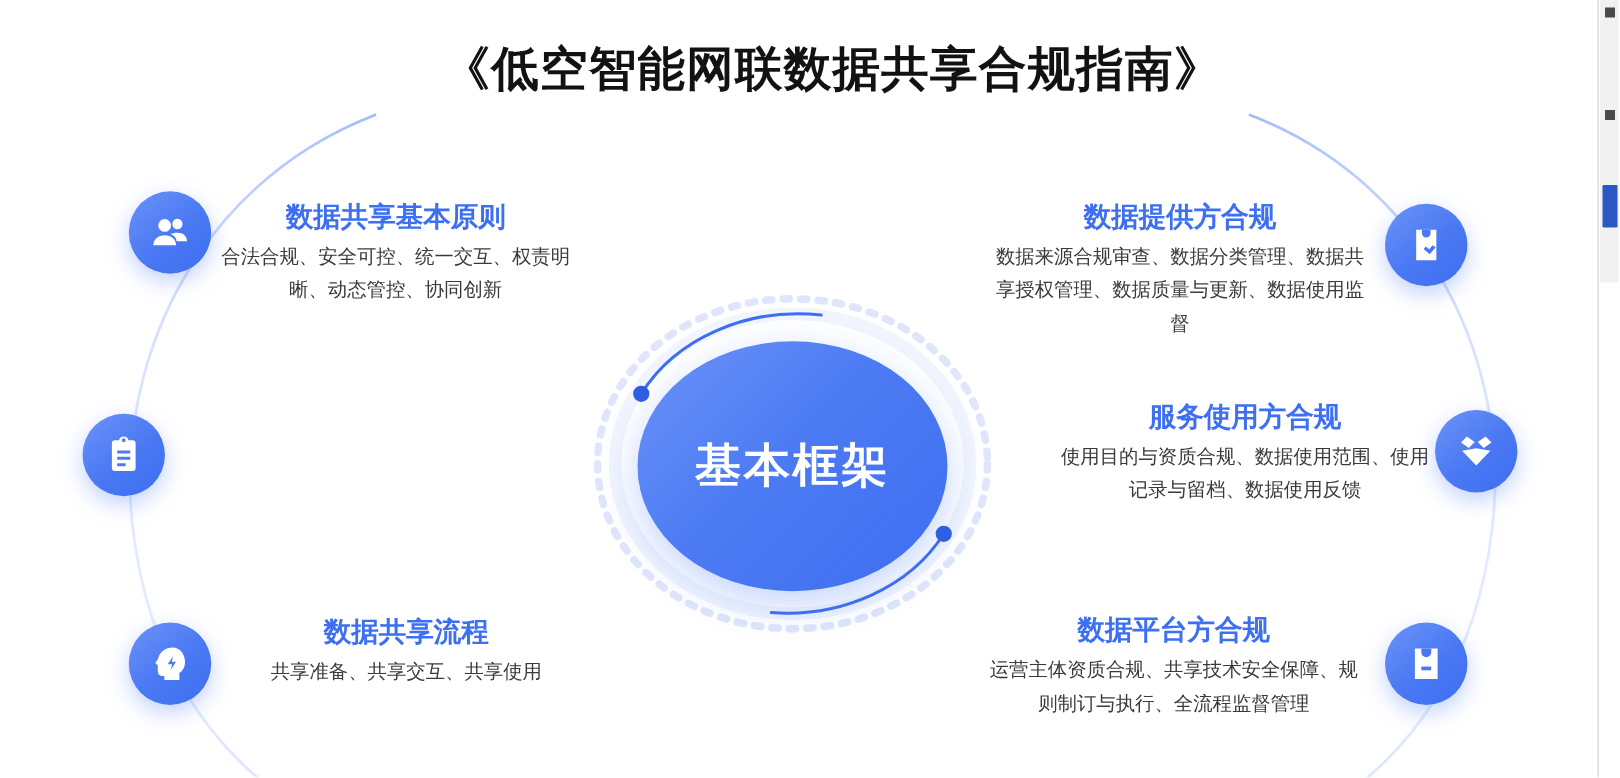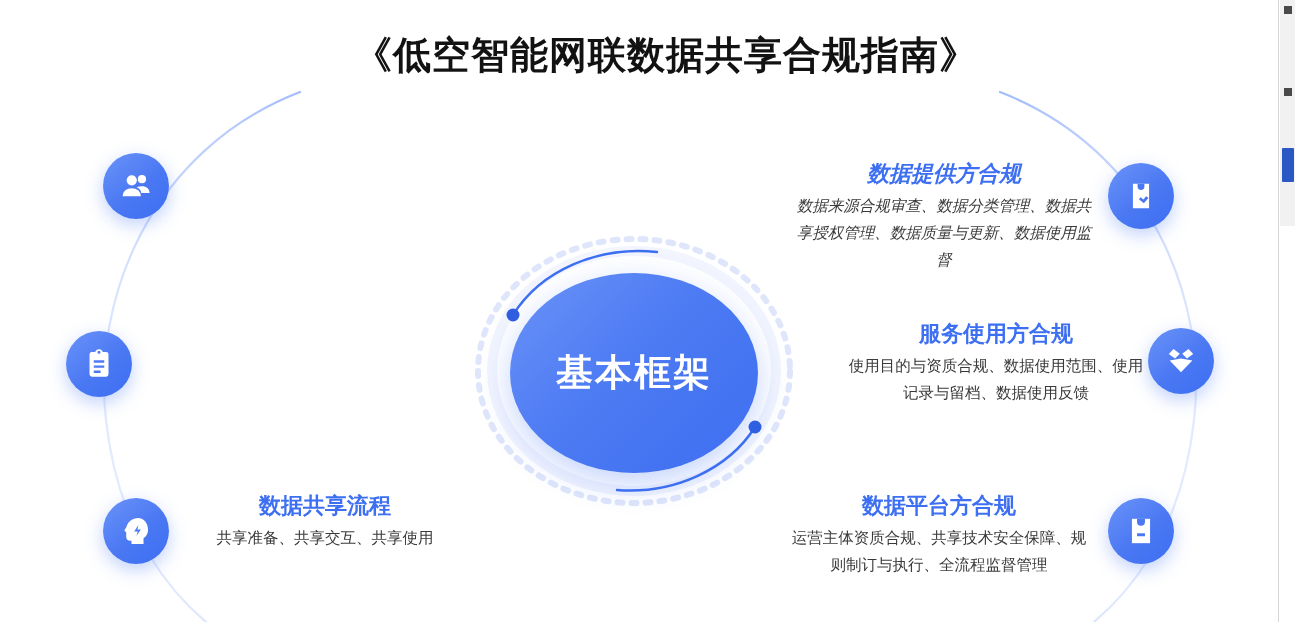--- a/index.html
+++ b/index.html
@@ -98,20 +98,24 @@
   </div>
 
   <div class="bubble" style="left:103px;top:153px;">
     <svg viewBox="0 0 24 24">
       <circle cx="9" cy="8" r="3.6"></circle>
       <path d="M2.6 19.2c0-3.5 2.9-5.6 6.4-5.6s6.4 2.1 6.4 5.6z"></path>
       <circle cx="16.2" cy="7.2" r="2.9"></circle>
       <path d="M12.4 12.9c1.1-.5 2.4-.8 3.8-.8 3.1 0 5.4 1.8 5.4 4.8h-5.9c0-1.6-1.2-3.1-3.3-4z"></path>
     </svg>
   </div>
+  <div class="item left" style="left:173px;top:160px;width:287px;">
+    <div class="heading">数据共享基本原则</div>
+    <div class="desc">合法合规、安全可控、统一交互、权责明晰、动态管控、协同创新</div>
+  </div>
 
   <div class="bubble" style="left:66px;top:331px;">
     <svg viewBox="0 0 24 24">
       <path d="M17 3.6h-2.3a2.8 2.8 0 0 0-5.4 0H7A1.7 1.7 0 0 0 5.3 5.3v14A1.7 1.7 0 0 0 7 21h10a1.7 1.7 0 0 0 1.7-1.7v-14A1.7 1.7 0 0 0 17 3.6zM12 2.6a1.1 1.1 0 1 1 0 2.2 1.1 1.1 0 0 1 0-2.2zM8.3 9.4h7.4v1.7H8.3zm0 3.6h7.4v1.7H8.3zm0 3.6h4.8v1.7H8.3z"></path>
     </svg>
   </div>
 
   <div class="bubble" style="left:103px;top:498px;">
     <svg viewBox="0 0 24 24">
       <path d="M13.6 2.8c-4.2 0-7.3 2.6-8.2 5.9-.2.7-.6 1.3-1.1 1.9-.5.6-.6 1.2-.1 1.6l.9.7v3.3c0 1.6 1.1 2.7 2.7 2.7h1v2.3h8.5v-4c2-1.3 3.2-3.5 3.2-6.1 0-4.6-3-8.3-6.9-8.3zm-.4 9.5h-2.5l3-4.6-.7 3.2h2.4l-3.1 4.7z"></path>
@@ -121,21 +125,21 @@
     <div class="heading">数据共享流程</div>
     <div class="desc">共享准备、共享交互、共享使用</div>
   </div>
 
   <div class="bubble" style="left:1108px;top:163px;">
     <svg viewBox="0 0 24 24">
       <path d="M6.3 3.4h11.4v10.2l-2.1-1.5-1.9 2.3-2-1.6-1.2 1.5 3.5 2.9 3.7-4.4v7.8H6.3z"></path>
       <path d="M9.6 3.4h4.8v1.9a2.4 2.4 0 0 1-4.8 0z" fill="#4a78f3"></path>
     </svg>
   </div>
-  <div class="item right" style="left:795px;top:160px;width:298px;font-style:italic;">
+  <div class="item right" style="left:795px;top:160px;width:298px;">
     <div class="heading">数据提供方合规</div>
     <div class="desc">数据来源合规审查、数据分类管理、数据共享授权管理、数据质量与更新、数据使用监督</div>
   </div>
 
   <div class="bubble" style="left:1148px;top:328px;">
     <svg viewBox="0 0 24 24">
       <path d="M3.4 7.1l3.3-3.5 4.4 3.2-3.3 3.4z"></path>
       <path d="M20.6 7.1l-3.3-3.5-4.4 3.2 3.3 3.4z"></path>
       <path d="M12 10.3l-8 1.4 8 8.3 8-8.3z"></path>
     </svg>
@@ -145,21 +149,21 @@
     <div class="desc">使用目的与资质合规、数据使用范围、使用记录与留档、数据使用反馈</div>
   </div>
 
   <div class="bubble" style="left:1108px;top:498px;">
     <svg viewBox="0 0 24 24">
       <path d="M5.6 3.4h12.8v17.2H5.6z"></path>
       <path d="M9.2 3.4h5.6v2.1a2.8 2.8 0 0 1-5.6 0z" fill="#4a78f3"></path>
       <rect x="9.2" y="13.6" width="5.6" height="2.1" fill="#4a78f3"></rect>
     </svg>
   </div>
-  <div class="item right" style="left:790px;top:492px;width:298px;">
+  <div class="item right" style="left:790px;top:492px;width:298px;font-family:Liberation Mono, monospace;">
     <div class="heading">数据平台方合规</div>
     <div class="desc">运营主体资质合规、共享技术安全保障、规则制订与执行、全流程监督管理</div>
   </div>
 
   <div class="edge-strip">
     <div class="edge-track"></div>
     <div class="edge-mark" style="top:6px;"></div>
     <div class="edge-mark" style="top:88px;"></div>
     <div class="edge-thumb"></div>
   </div>

